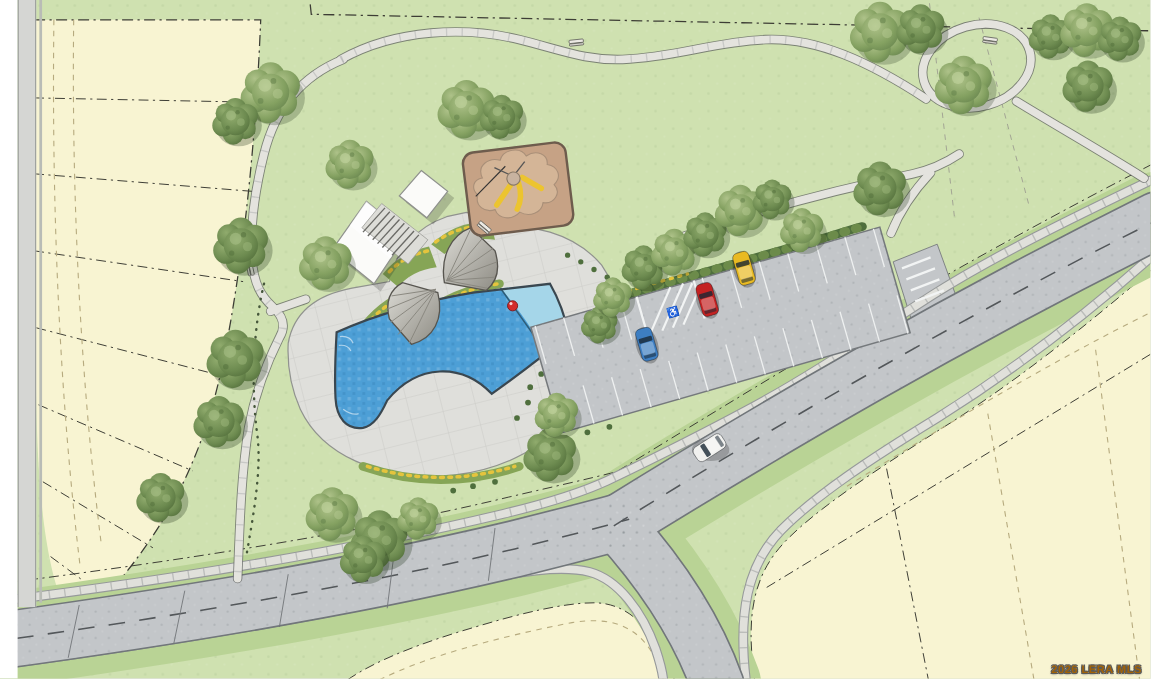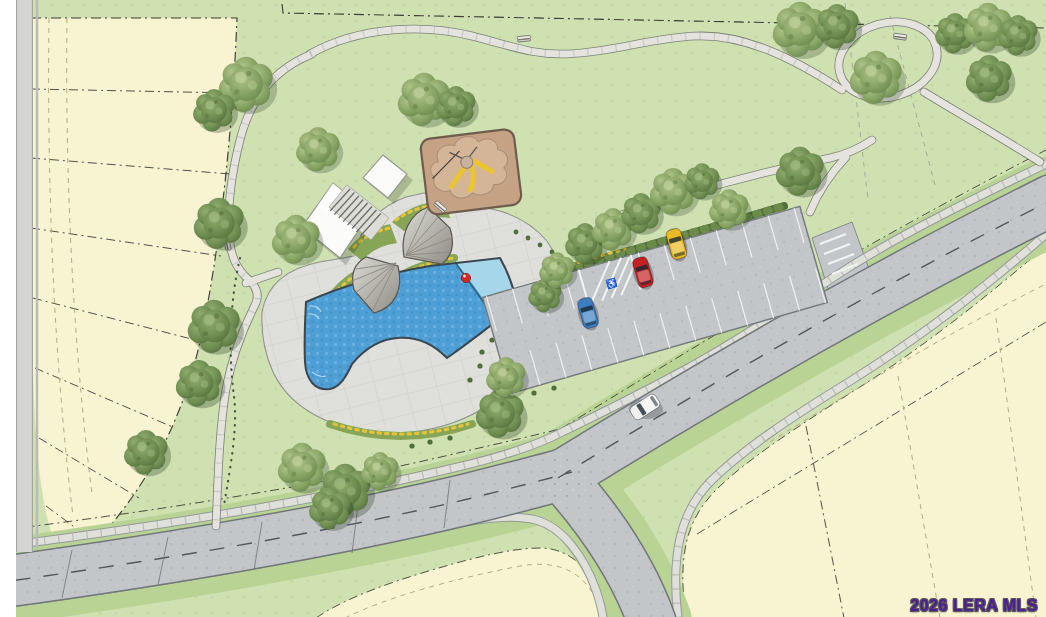--- a/index.html
+++ b/index.html
@@ -38,22 +38,22 @@
   .s-equip{stroke:var(--c-playequip);fill:none;stroke-linecap:round}
   .f-asphalt{fill:var(--c-road);stroke:#75797c;stroke-width:1.4}
   .s-stall{stroke:#eef0f0;stroke-width:1.2;fill:none}
   .s-hatch{stroke:#f2f4f4;stroke-width:2;fill:none}
   .fill-carblue{fill:var(--c-carblue)}
   .fill-carred{fill:var(--c-carred)}
   .fill-caryellow{fill:var(--c-caryellow)}
   .fill-carwhite{fill:var(--c-carwhite)}
   .f-ball{fill:var(--c-ball)}
   .s-fence{stroke:var(--c-fence);stroke-width:2.2;stroke-dasharray:.5 6.5;stroke-linecap:round;fill:none}
-  .watermark{position:absolute;right:8px;bottom:2px;font-size:16px;font-weight:bold;letter-spacing:.5px;
-    color:#4c1d95;text-shadow:-1px -1px 0 #5a5a5a,1px -1px 0 #5a5a5a,-1px 1px 0 #5a5a5a,1px 1px 0 #5a5a5a,0 1px 2px #333;}
+  .watermark{position:absolute;right:8px;bottom:2px;font-size:10px;font-weight:bold;letter-spacing:.5px;
+    color:#a16207;text-shadow:-1px -1px 0 #5a5a5a,1px -1px 0 #5a5a5a,-1px 1px 0 #5a5a5a,1px 1px 0 #5a5a5a,0 1px 2px #333;}
 </style>
 </head>
 <body>
 
 <div class="stage">
 <svg width="1046" height="617" viewBox="0 0 1046 617">
   <defs>
     <radialGradient id="gA" cx="38%" cy="35%" r="75%">
       <stop offset="0" stop-color="#90ab6d"></stop>
           <stop offset=".65" stop-color="#6d8b50"></stop>

